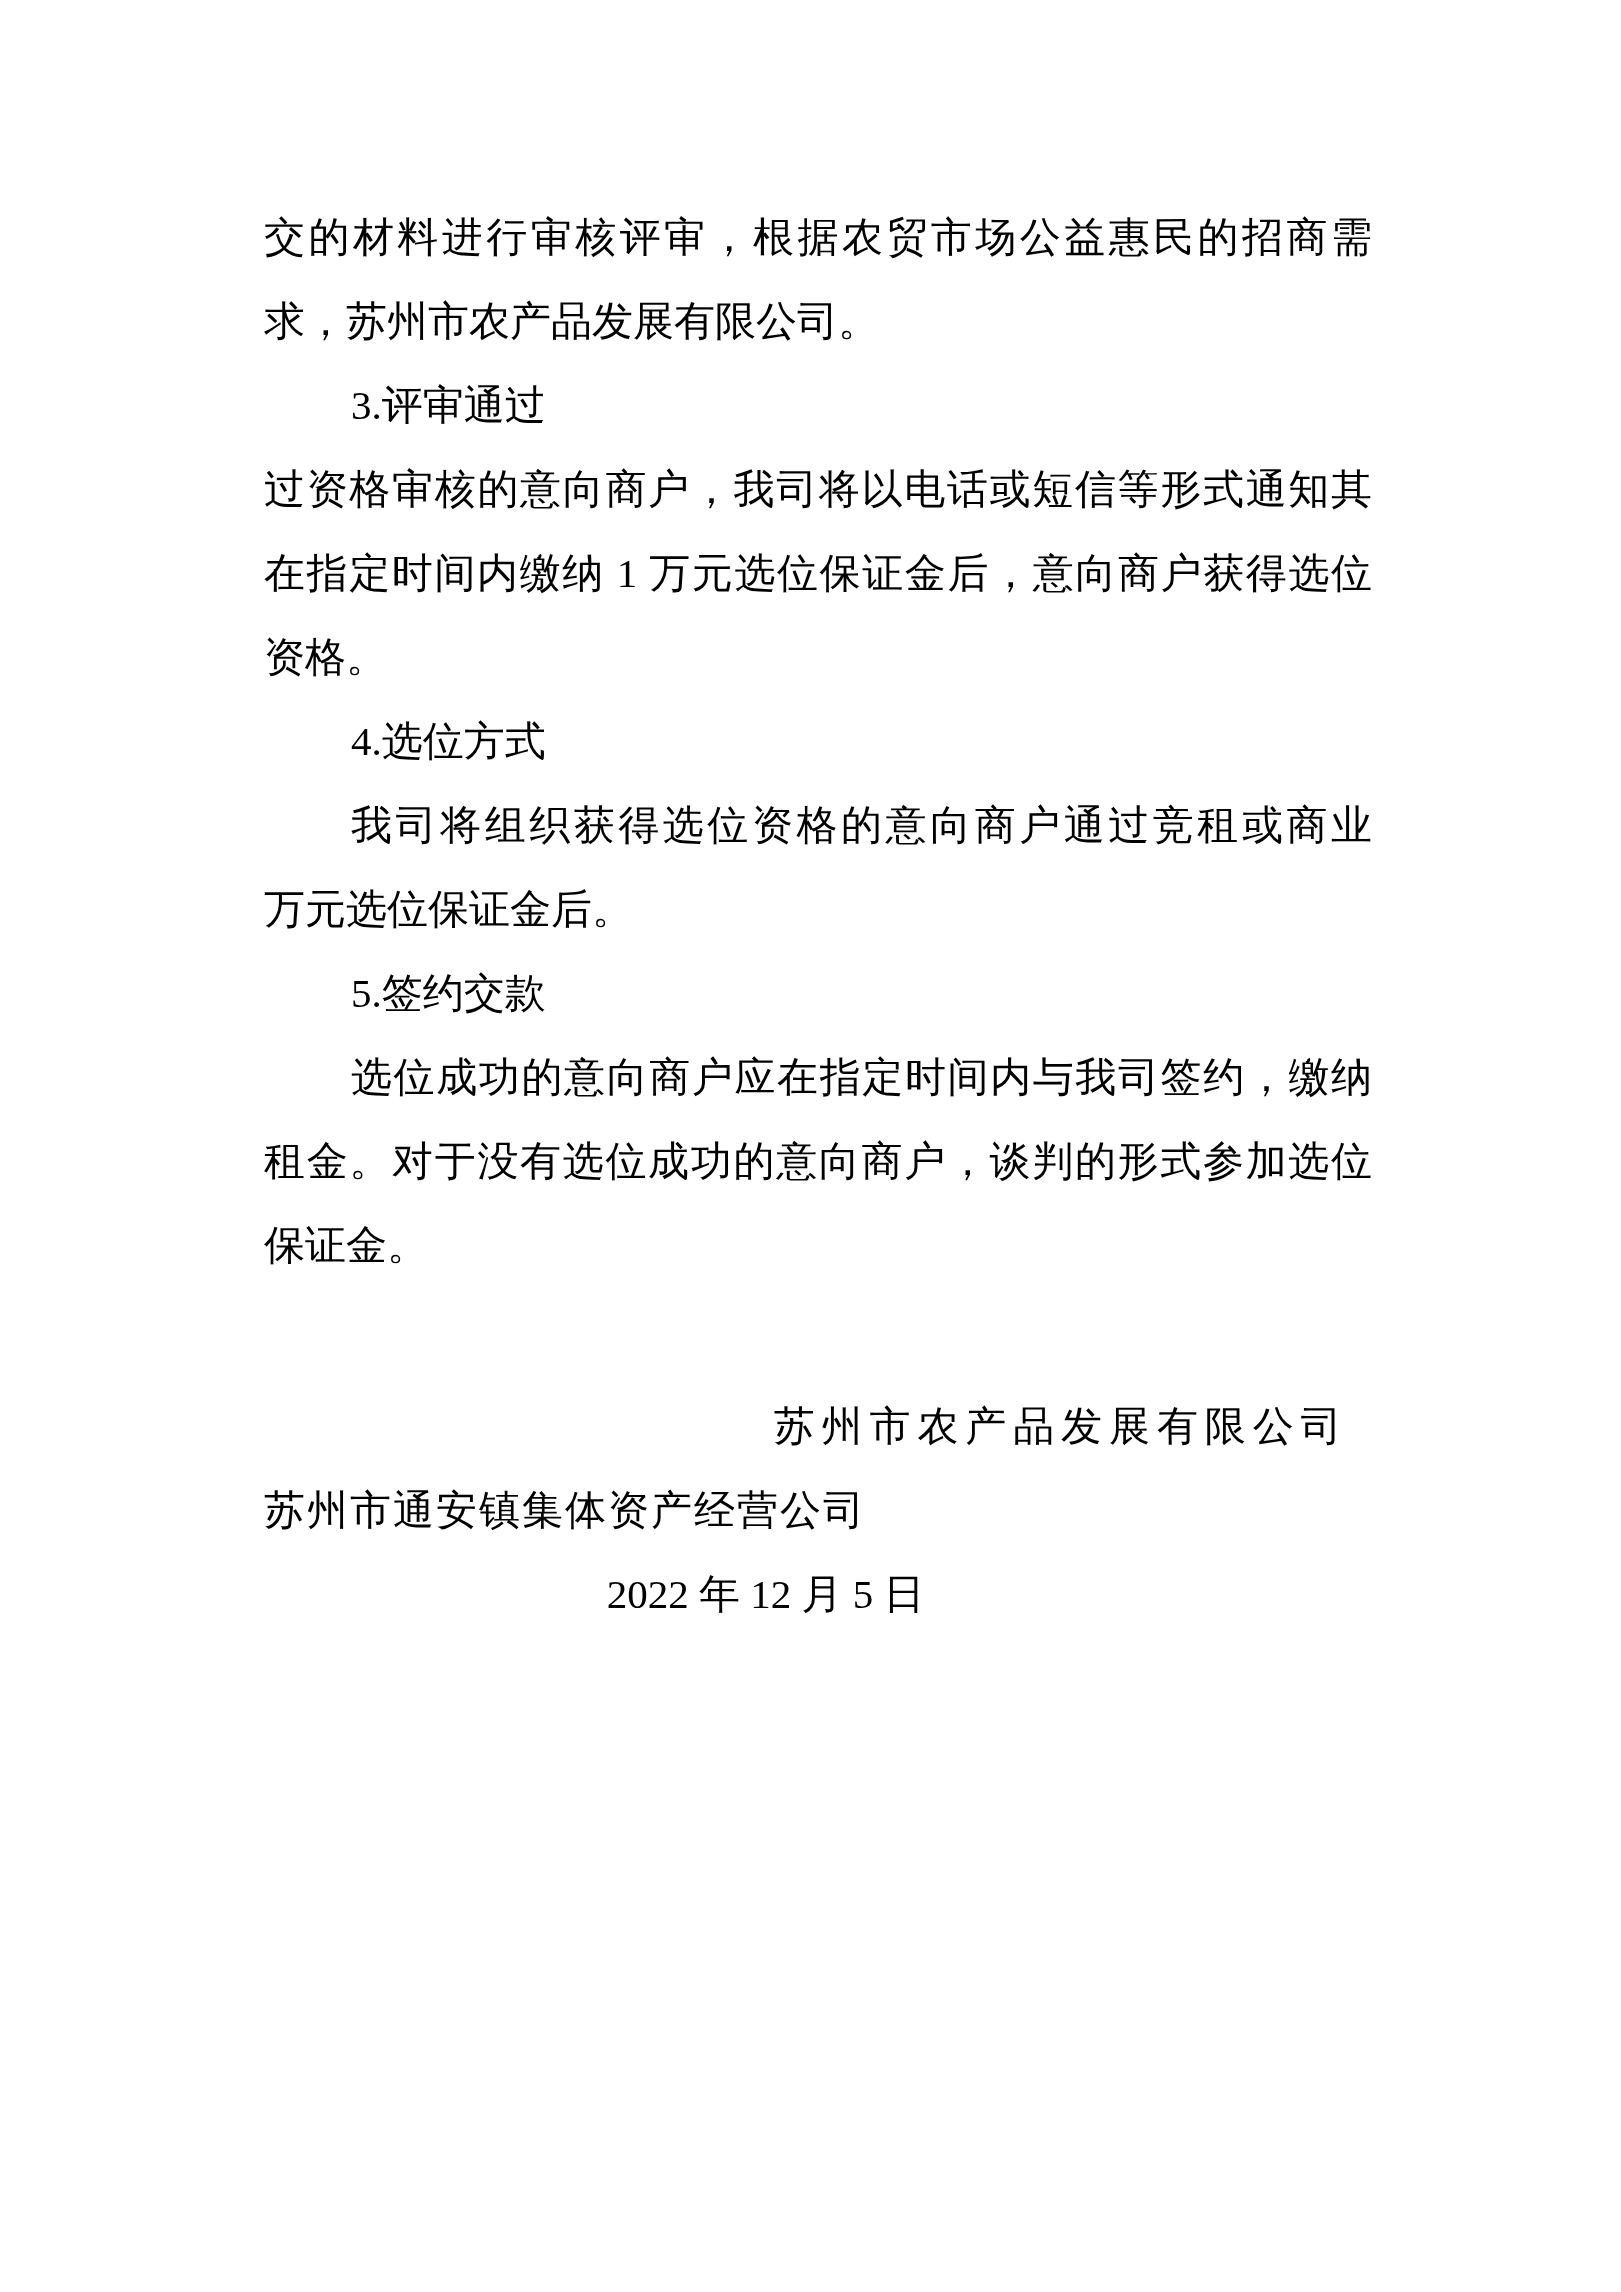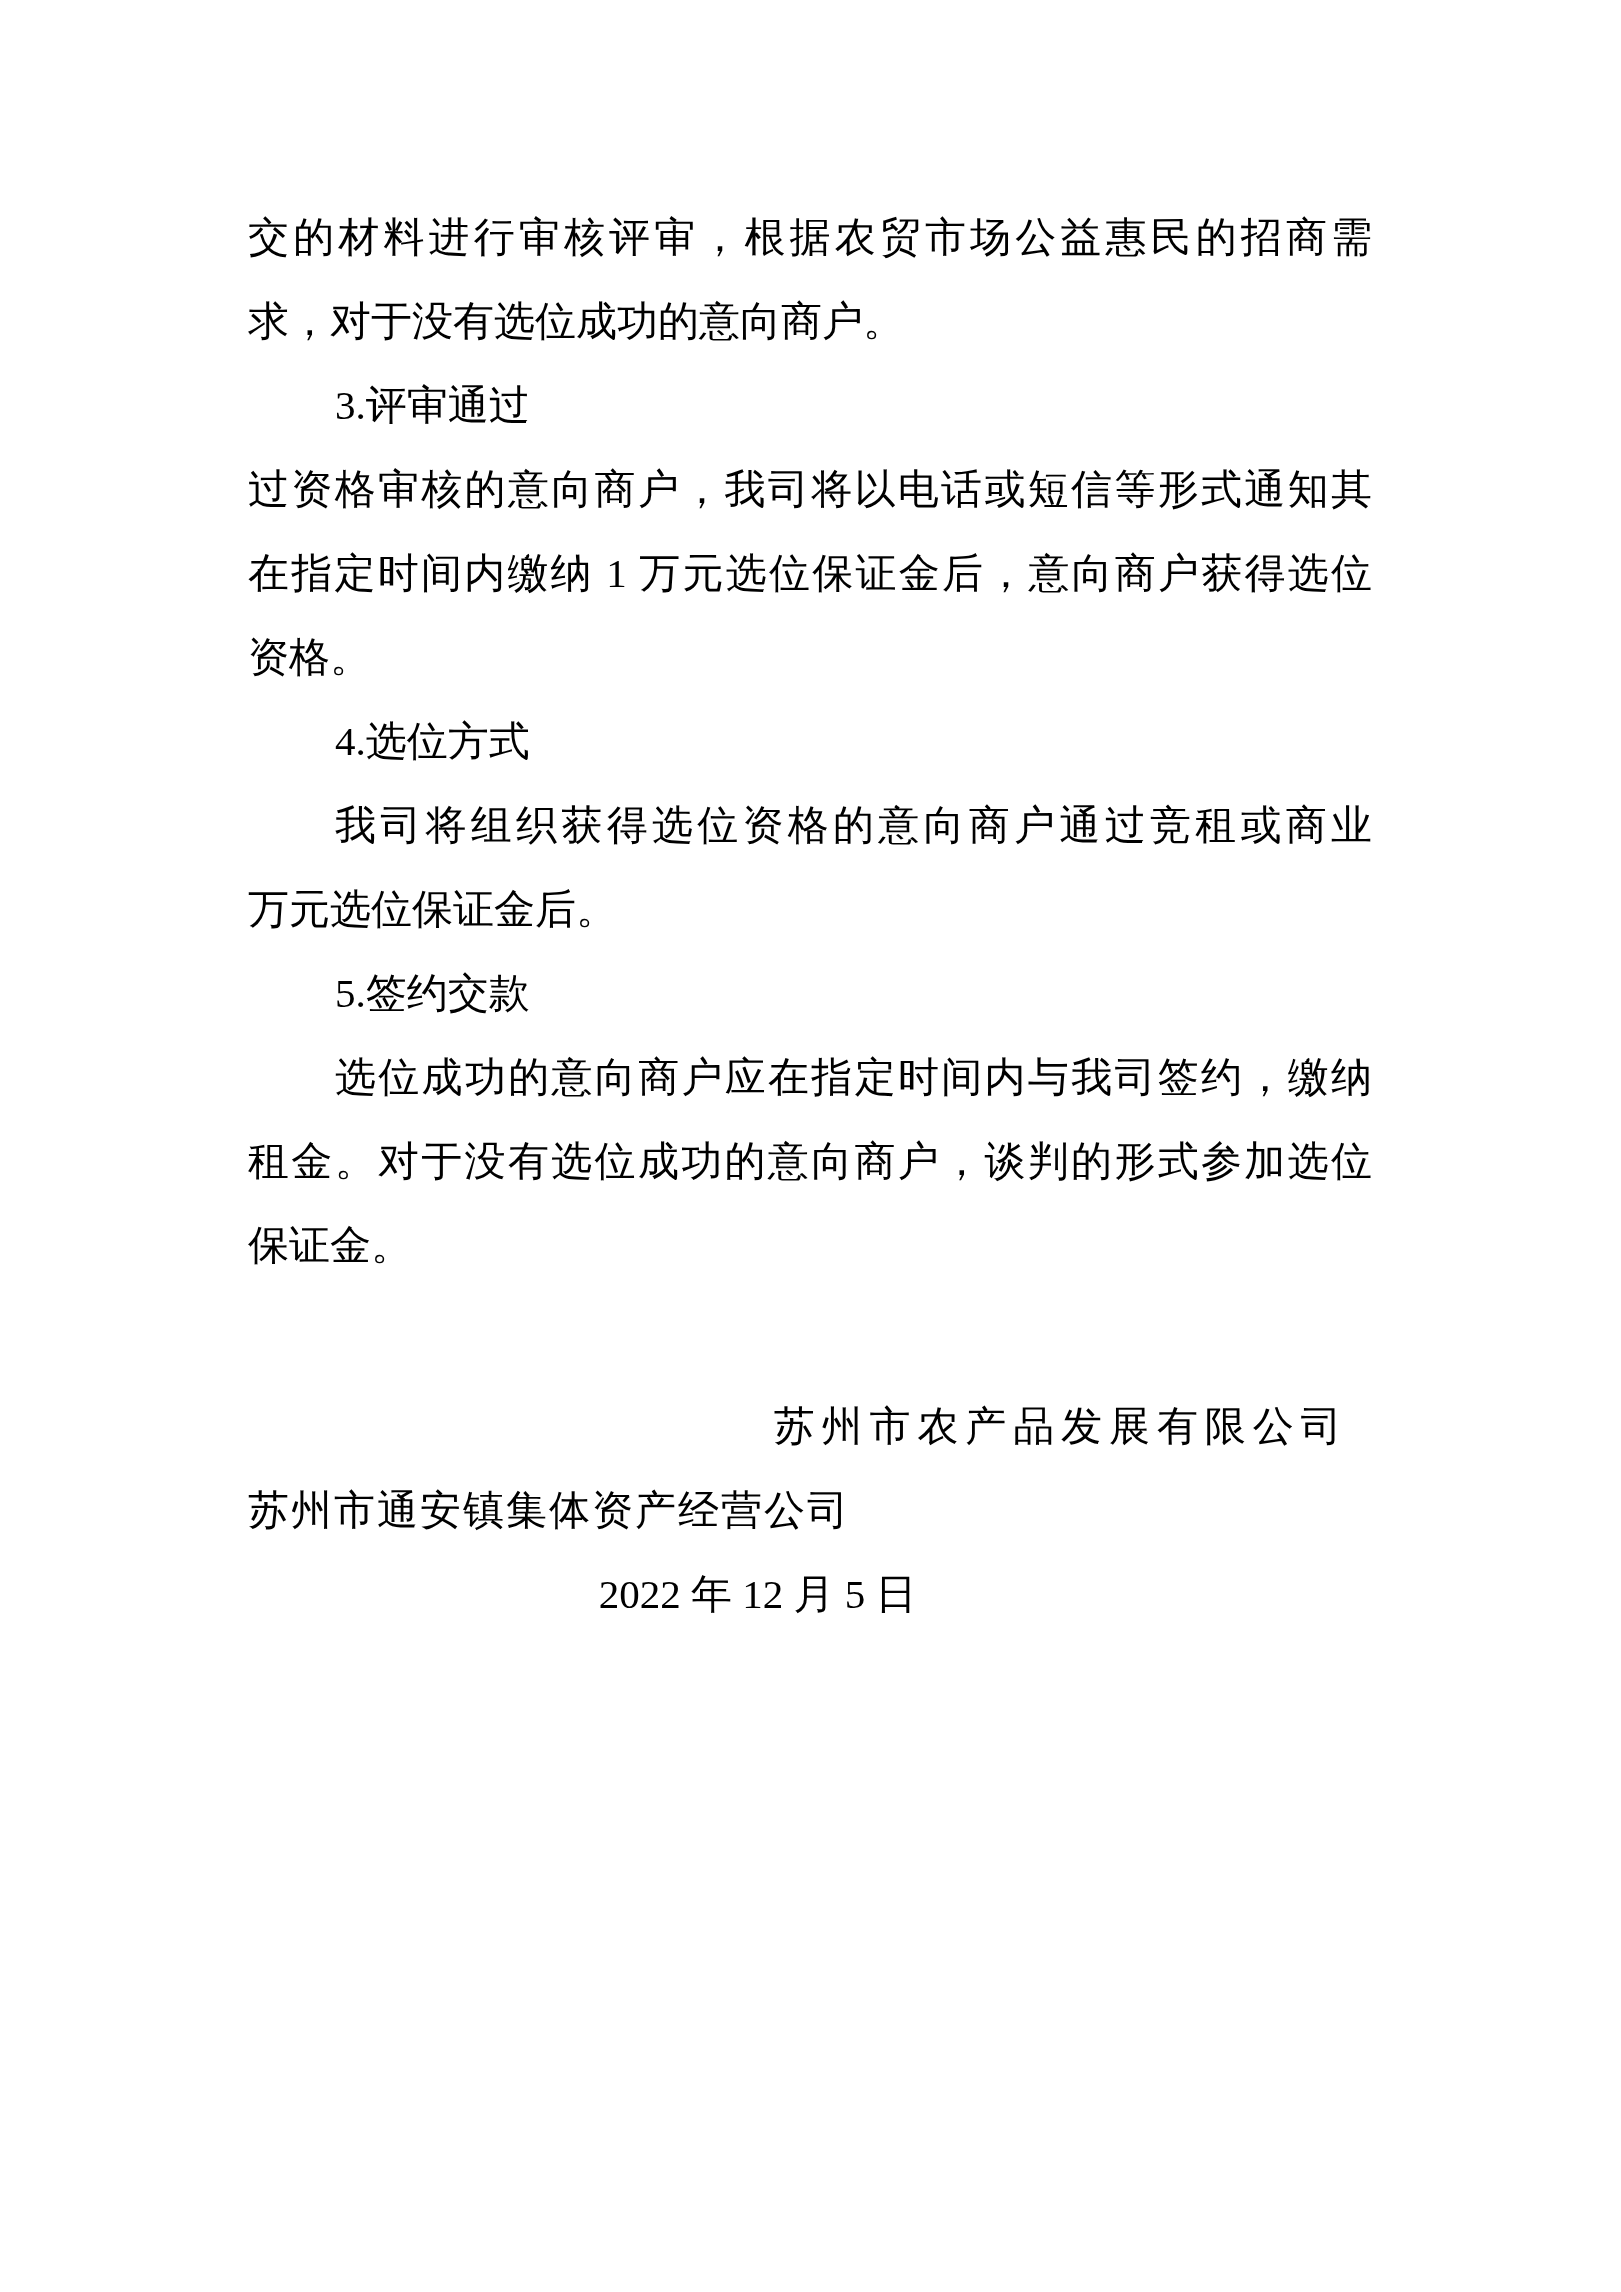--- a/index.html
+++ b/index.html
@@ -22,20 +22,21 @@
     font-family: "Liberation Serif", "DejaVu Serif", serif;
     font-size: 41px;
     line-height: 84px;
     color: #000000;
     box-sizing: border-box;
   }
   .line {
     height: 84px;
     box-sizing: border-box;
     overflow: visible;
+    margin-left: 16px;
   }
   
   .jl {
     text-align: justify;
     text-align-last: justify;
     text-justify: inter-character;
   }
   
   .jl-indent {
     padding-left: 87px;
@@ -72,21 +73,21 @@
     padding-right: 105px;
   }
 </style>
 </head>
 <body>
 
 <div class="page">
   <div class="doc">
 
     <div class="line jl">交的材料进行审核评审，根据农贸市场公益惠民的招商需</div>
-    <div class="line left">求，对于没有选位成功的意向商户。</div>
+    <div class="line left">求，苏州市农产品发展有限公司。</div>
     <div class="line indent">3.评审通过</div>
     <div class="line jl">过资格审核的意向商户，我司将以电话或短信等形式通知其</div>
     <div class="line jl">在指定时间内缴纳 1 万元选位保证金后，意向商户获得选位</div>
     <div class="line left">资格。</div>
     <div class="line indent">4.选位方式</div>
     <div class="line jl-indent">我司将组织获得选位资格的意向商户通过竞租或商业</div>
     <div class="line left">万元选位保证金后。</div>
     <div class="line indent">5.签约交款</div>
     <div class="line jl-indent">选位成功的意向商户应在指定时间内与我司签约，缴纳</div>
     <div class="line jl">租金。对于没有选位成功的意向商户，谈判的形式参加选位</div>

